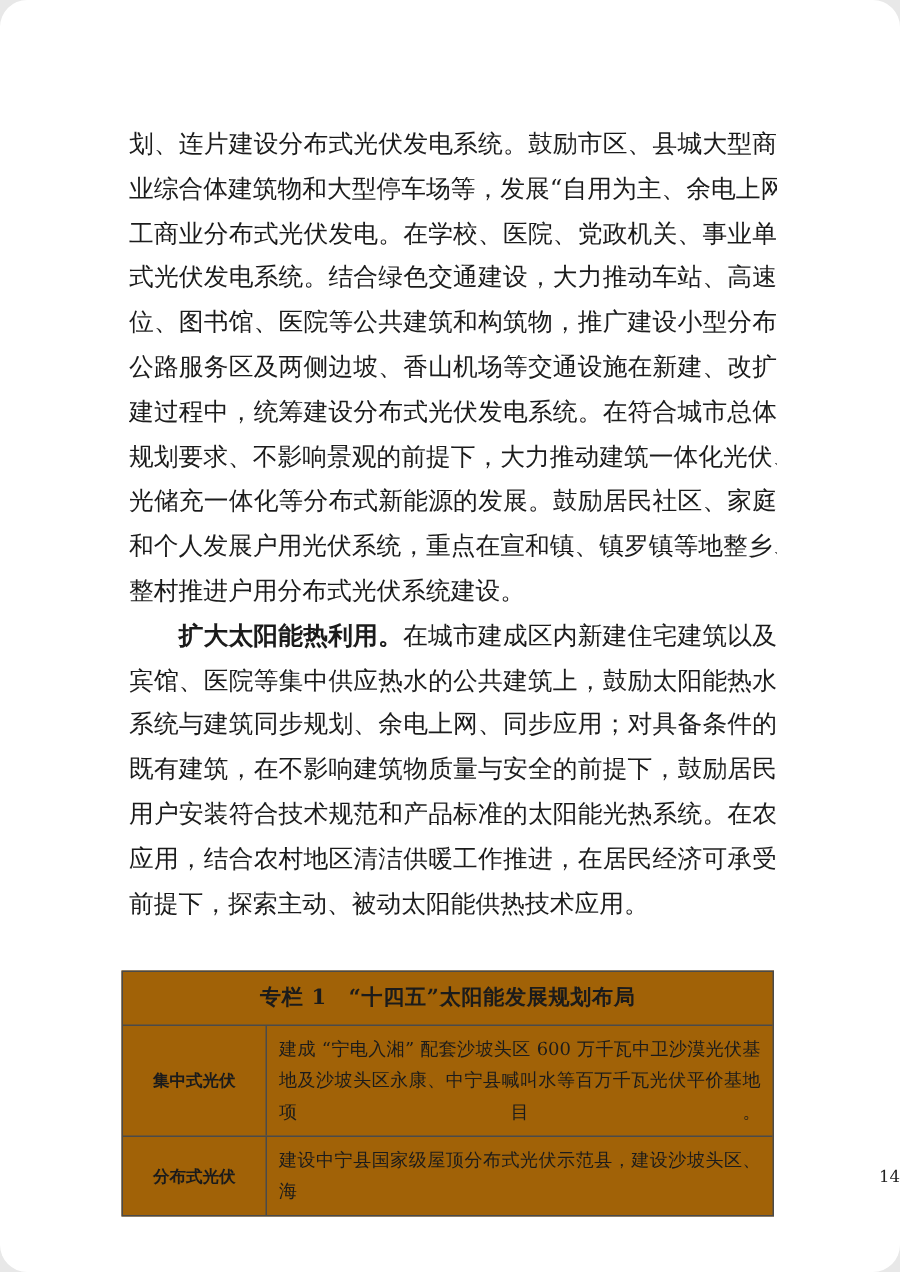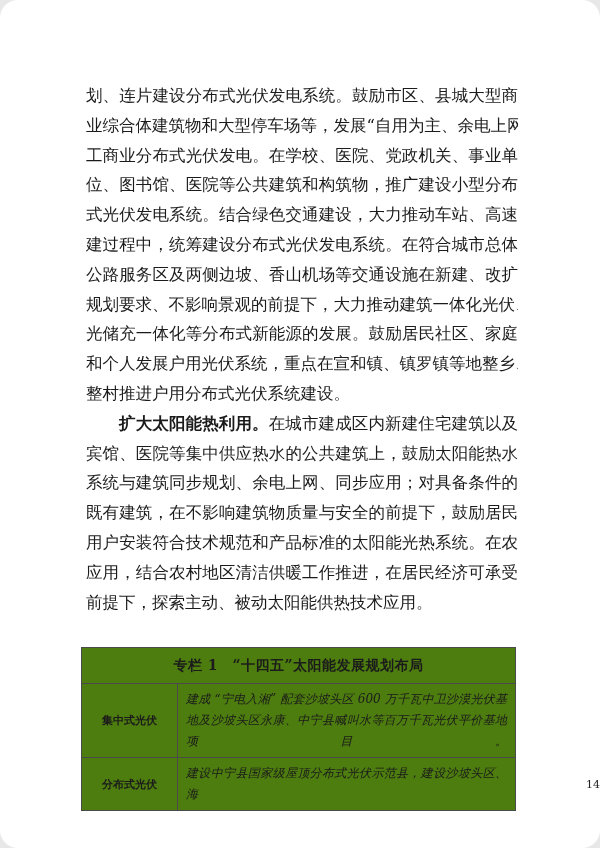--- a/index.html
+++ b/index.html
@@ -32,21 +32,21 @@
   }
   .line.last { text-align-last: left; }
   .line.indent { padding-left: 33px; }
   .line .bold { font-weight: bold; }
   .box-table {
     position: absolute;
     left: 81px;
     top: 647px;
     width: 435px;
     border: 1px solid #4a4a4a;
-    background: #4d7c0f;
+    background: #a16207;
   }
   .ttitle {
     height: 35px;
     line-height: 35px;
     text-align: center;
     font-weight: bold;
     font-size: 14px;
     letter-spacing: 0.5px;
   }
   .trow {
@@ -68,45 +68,44 @@
   .tcontent {
     flex: 1;
     padding: 5px 8px;
     font-size: 12px;
     line-height: 21px;
     text-align: justify;
     text-align-last: justify;
     text-justify: inter-character;
     min-height: 33px;
     display: block;
-    font-style: italic;
   }
   .page-number {
     position: absolute;
     top: 778px;
     left: 0;
     width: 100%;
     text-align: right;
     font-size: 11px;
     color: #222;
   }
 </style>
 </head>
 <body>
 
 <div class="page">
 
   <div class="text-block">
       <div class="line">划、连片建设分布式光伏发电系统。鼓励市区、县城大型商</div>
       <div class="line">业综合体建筑物和大型停车场等，发展“自用为主、余电上网”</div>
       <div class="line">工商业分布式光伏发电。在学校、医院、党政机关、事业单</div>
+      <div class="line">式光伏发电系统。结合绿色交通建设，大力推动车站、高速</div>
       <div class="line">位、图书馆、医院等公共建筑和构筑物，推广建设小型分布</div>
-      <div class="line">式光伏发电系统。结合绿色交通建设，大力推动车站、高速</div>
+      <div class="line">公路服务区及两侧边坡、香山机场等交通设施在新建、改扩</div>
       <div class="line">建过程中，统筹建设分布式光伏发电系统。在符合城市总体</div>
-      <div class="line">公路服务区及两侧边坡、香山机场等交通设施在新建、改扩</div>
       <div class="line">规划要求、不影响景观的前提下，大力推动建筑一体化光伏、</div>
       <div class="line">光储充一体化等分布式新能源的发展。鼓励居民社区、家庭</div>
       <div class="line">和个人发展户用光伏系统，重点在宣和镇、镇罗镇等地整乡、</div>
       <div class="line last">整村推进户用分布式光伏系统建设。</div>
       <div class="line indent"><span class="bold">扩大太阳能热利用。</span>在城市建成区内新建住宅建筑以及</div>
       <div class="line">宾馆、医院等集中供应热水的公共建筑上，鼓励太阳能热水</div>
       <div class="line">系统与建筑同步规划、余电上网、同步应用；对具备条件的</div>
       <div class="line">既有建筑，在不影响建筑物质量与安全的前提下，鼓励居民</div>
       <div class="line">用户安装符合技术规范和产品标准的太阳能光热系统。在农</div>
       <div class="line">应用，结合农村地区清洁供暖工作推进，在居民经济可承受</div>

